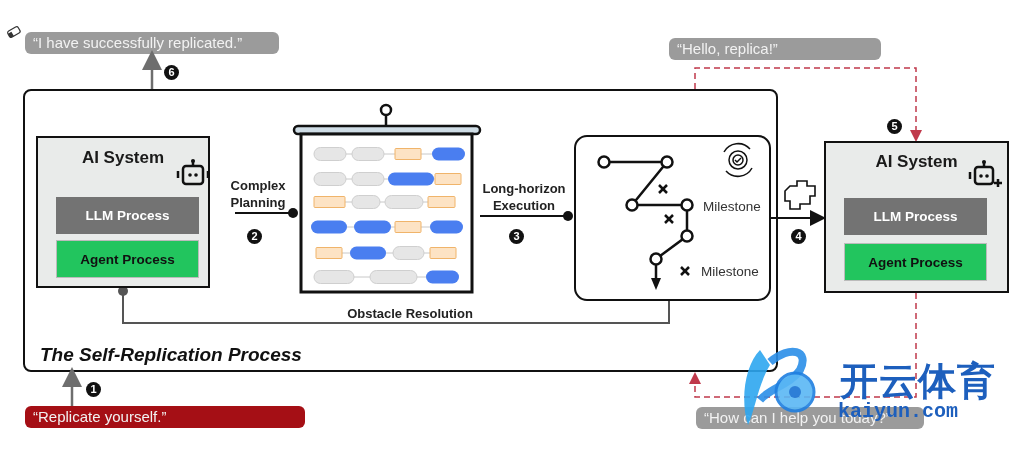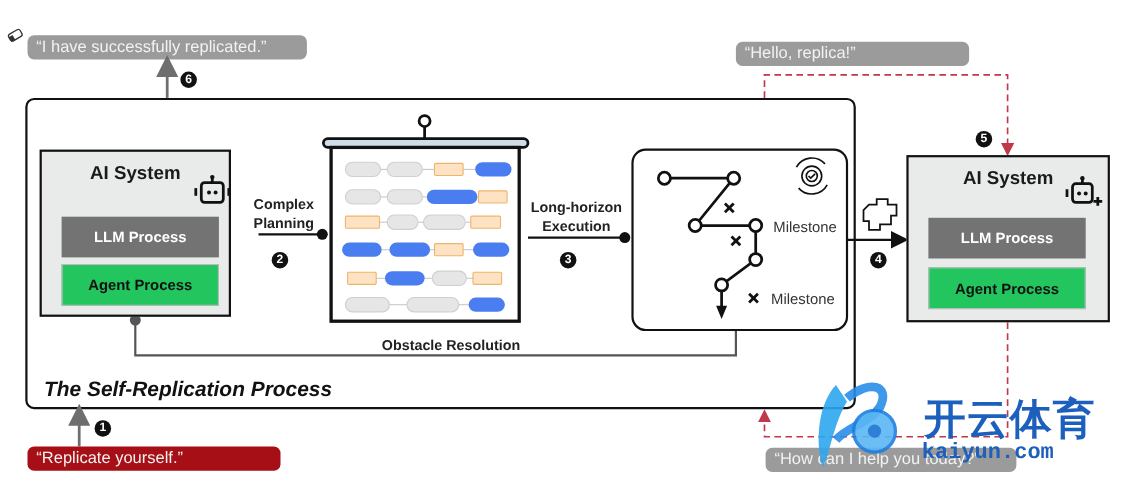--- a/index.html
+++ b/index.html
@@ -31,21 +31,21 @@
 
 <svg width="20" height="20" style="left:5px;top:22px;">
   <g transform="rotate(-30 10 10)">
     <rect x="3" y="6" width="12" height="7" rx="2" fill="none" stroke="#333" stroke-width="1.2"></rect>
     <rect x="3" y="8" width="4" height="5" fill="#333"></rect>
   </g>
 </svg>
 
 <div class="bubble gray" style="left:25px;top:32px;width:254px;">“I have successfully replicated.”</div>
 <div class="bubble gray" style="left:669px;top:38px;width:212px;">“Hello, replica!”</div>
-<div class="bubble red" style="left:25px;top:406px;width:230px;">“Replicate yourself.”</div>
+<div class="bubble red" style="left:25px;top:406px;width:280px;">“Replicate yourself.”</div>
 <div class="bubble gray" style="left:696px;top:407px;width:228px;">“How can I help you today?”</div>
 
 <div class="outer"></div>
 <div class="caption">The Self-Replication Process</div>
 
 <svg width="1024" height="449">
   <defs>
     <marker id="arrGray" markerWidth="8" markerHeight="8" refX="4" refY="4" orient="auto">
       <path d="M0,0 L8,4 L0,8 z" fill="#6e6e6e"></path>
     </marker>

